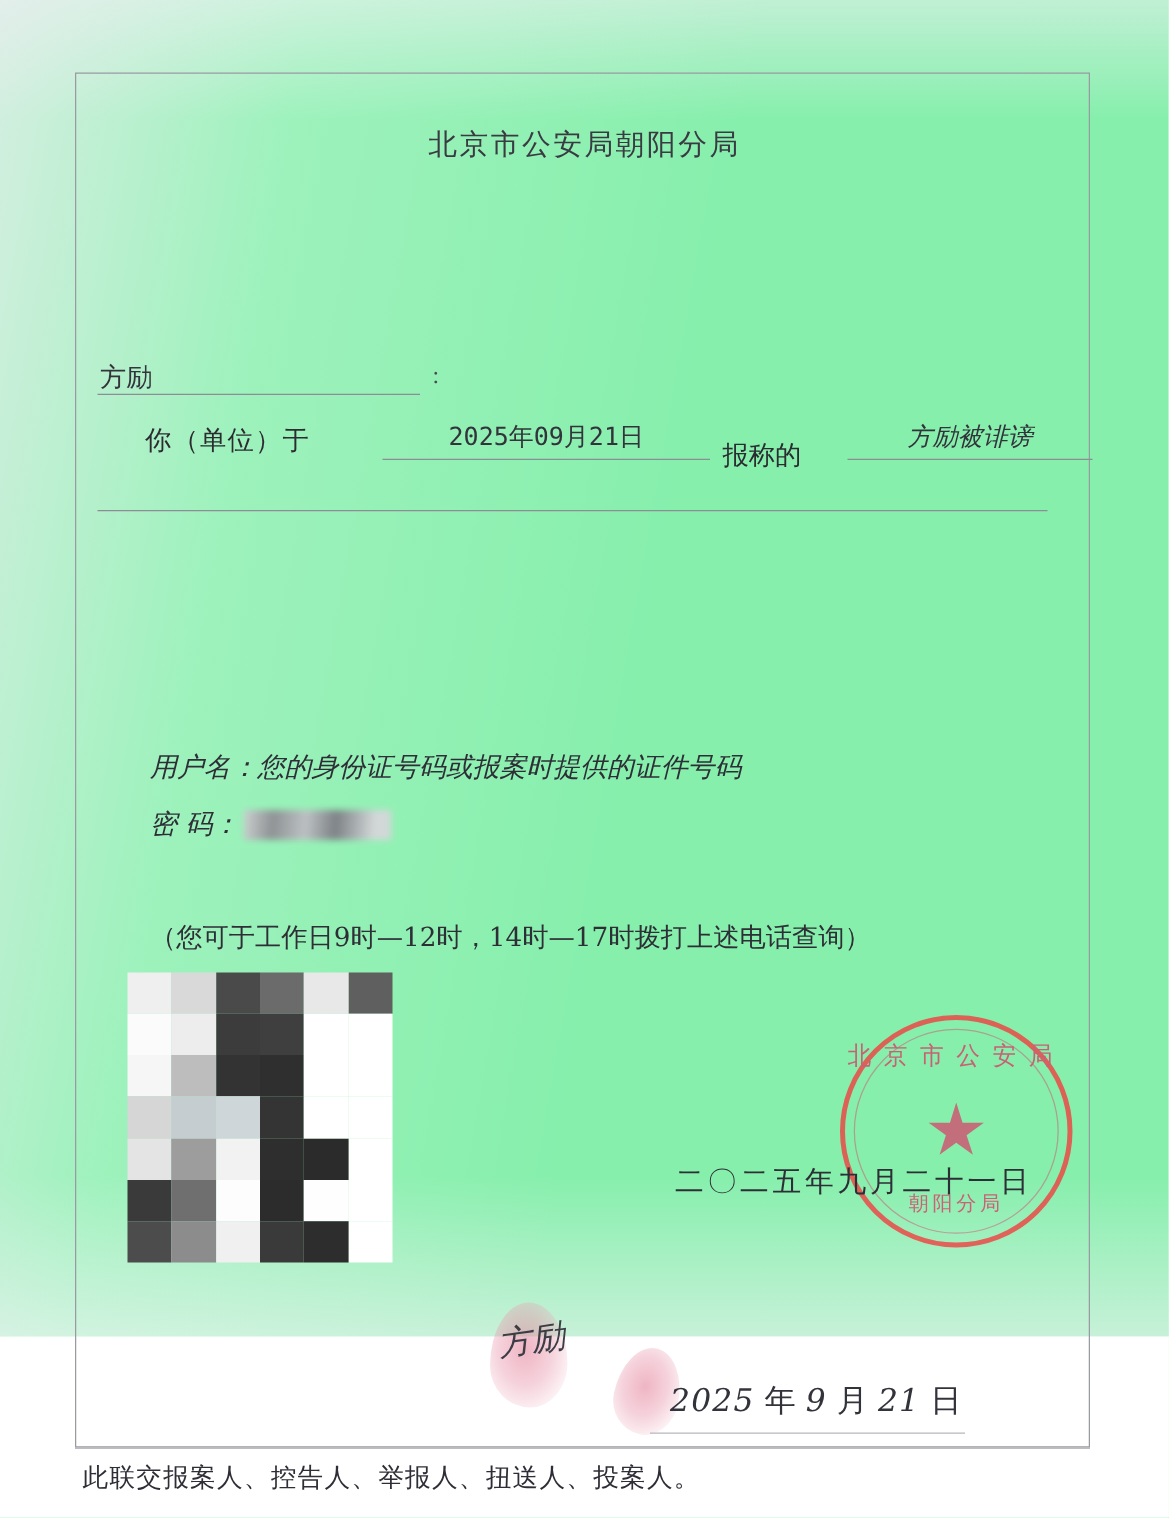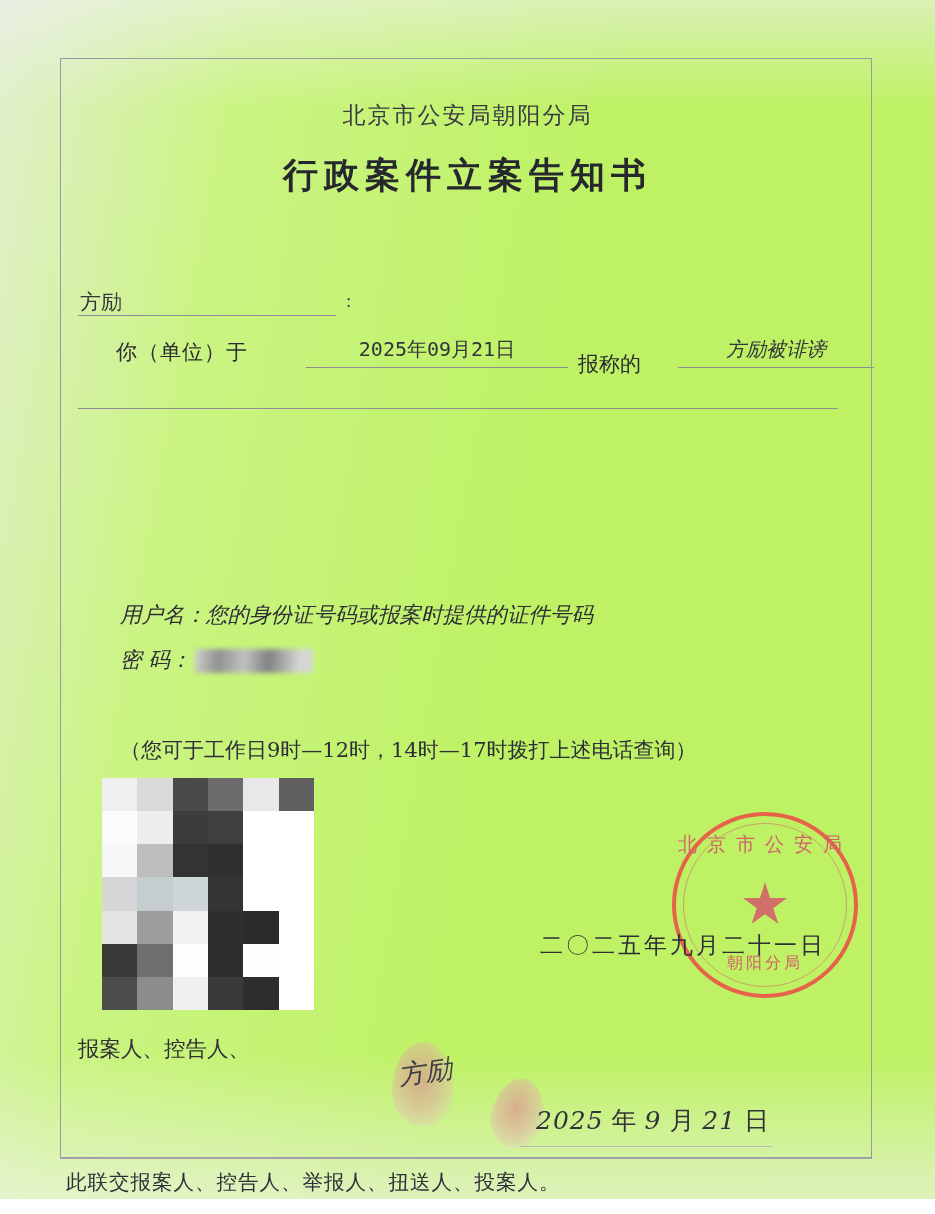--- a/index.html
+++ b/index.html
@@ -10,22 +10,22 @@
   body {
     width: 935px;
     height: 1214px;
     overflow: hidden;
     font-family: "Liberation Serif", serif;
     color: #2b2b30;
   }
   .page {
     position: relative;
     width: 935px;
-    height: 1199px;
-    background: #bef264;
+    height: 1069px;
+    background: #86efac;
   }
   
   .paper-tint {
     position: absolute;
     inset: 0;
     background:
       linear-gradient(100deg, rgba(238,238,242,0.75) 0%, rgba(252,252,253,0.2) 22%, rgba(255,255,255,0) 55%),
       linear-gradient(0deg, rgba(242,242,246,0.6) 0%, rgba(255,255,255,0) 12%),
       linear-gradient(180deg, rgba(240,240,245,0.55) 0%, rgba(255,255,255,0) 9%);
     pointer-events: none;
@@ -389,21 +389,20 @@
 </head>
 <body>
 
 <div class="page">
   <div class="paper-tint"></div>
 
   <div class="frame"></div>
   <div class="frame-inner-line"></div>
 
   <div class="org">北京市公安局朝阳分局</div>
-  <div class="title">行政案件立案告知书</div>
 
   <div class="addressee-row">
     <span class="addressee-name">方励</span>
     <div class="addressee-rule"></div>
     <span class="addressee-colon">:</span>
   </div>
 
   <div class="claim-row">
     <span class="claim-lead">你（单位）于</span>
     <span class="claim-date-wrap">
@@ -479,21 +478,20 @@
   <div class="seal">
     <div class="seal-inner"></div>
     <div class="seal-top-text">北京市公安局</div>
     <div class="seal-star"></div>
     <div class="seal-bottom-text">朝阳分局</div>
   </div>
 
   <div class="seal-date">二〇二五年九月二十一日</div>
 
   <div class="signer-block">
-    <div>报案人、控告人、</div>
   </div>
 
   <div class="fingerprint fp-1"></div>
   <div class="fingerprint fp-2"></div>
   <div class="signature">方励</div>
 
   <div class="hand-date">
     <span class="hand-num">2025</span>
     <span>年</span>
     <span class="hand-num">9</span>

